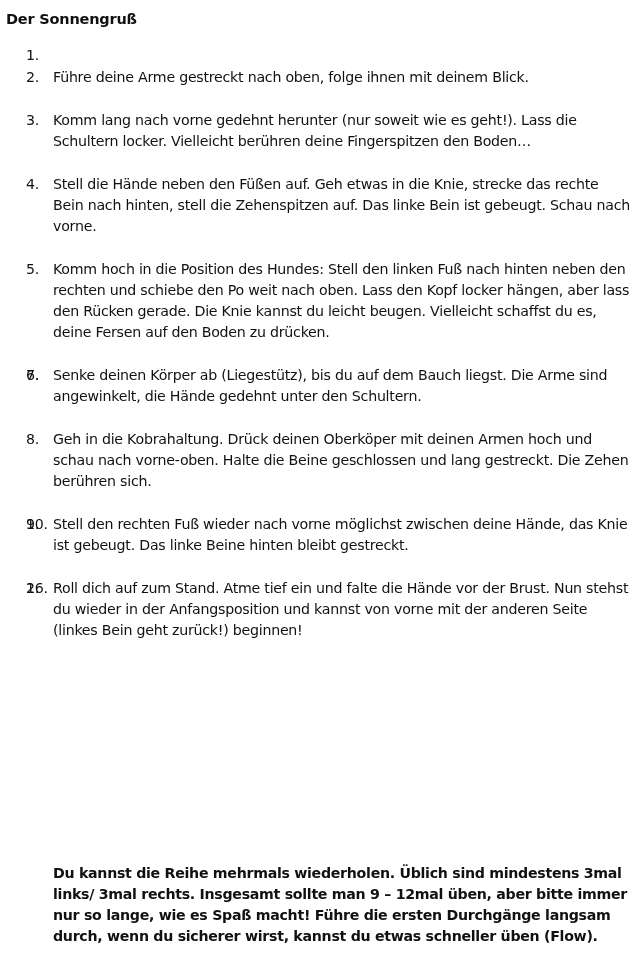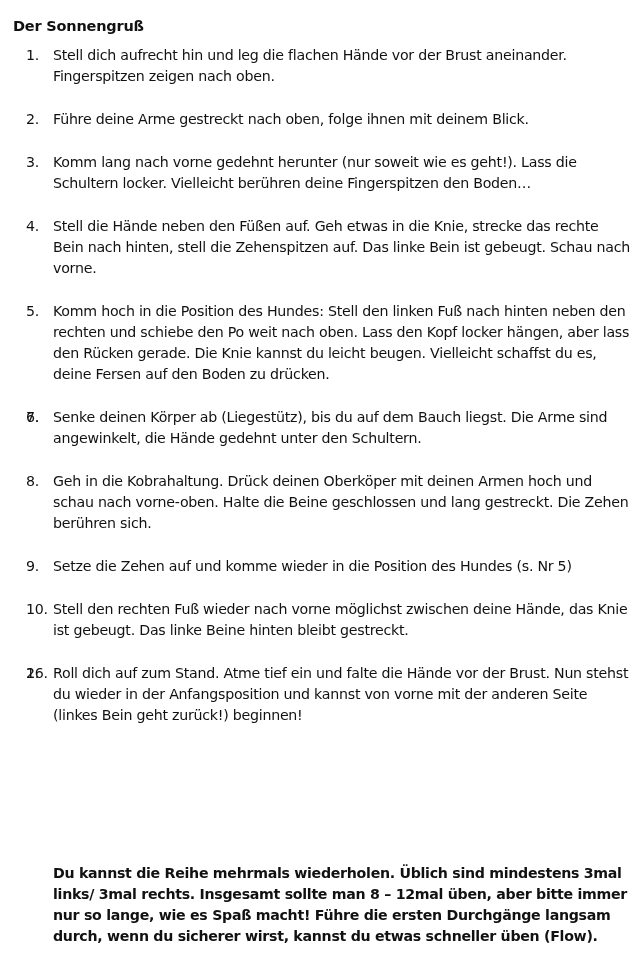--- a/index.html
+++ b/index.html
@@ -21,21 +21,21 @@
       top: 0;
       width: 640px;
     }
     .title {
       position: absolute;
       left: 3px;
       top: 6px;
       font-size: 14.5px;
       font-weight: bold;
       letter-spacing: -0.2px;
-      margin: 10px;
+      margin: 3px;
       line-height: 21px;
     }
     ol.steps {
       list-style: none;
       margin: 0;
       padding: 0;
       position: absolute;
       left: 0;
       top: 45px;
       width: 640px;
@@ -68,21 +68,20 @@
   </style>
 </head>
 <body>
 
 <div class="doc">
   <h1 class="title">Der Sonnengruß</h1>
 
   <ol class="steps">
     <li>
       <span class="num">1.</span>
-      <span>Stell dich aufrecht hin und leg die flachen Hände vor der Brust aneinander. Fingerspitzen zeigen nach oben.</span>
     </li>
     <li>
       <span class="num">2.</span>
       <span>Führe deine Arme gestreckt nach oben, folge ihnen mit deinem Blick.</span>
     </li>
     <li>
       <span class="num">3.</span>
       <span>Komm lang nach vorne gedehnt herunter (nur soweit wie es geht!). Lass die Schultern locker. Vielleicht berühren deine Fingerspitzen den Boden…</span>
     </li>
     <li>
@@ -99,29 +98,28 @@
     <li>
       <span class="num">7.</span>
       <span>Senke deinen Körper ab (Liegestütz), bis du auf dem Bauch liegst. Die Arme sind angewinkelt, die Hände gedehnt unter den Schultern.</span>
     </li>
     <li>
       <span class="num">8.</span>
       <span>Geh in die Kobrahaltung. Drück deinen Oberköper mit deinen Armen hoch und schau nach vorne-oben. Halte die Beine geschlossen und lang gestreckt. Die Zehen berühren sich.</span>
     </li>
     <li>
       <span class="num">9.</span>
-      <span>Setze die Zehen auf und komme wieder in die Position des Hundes (s. Nr 5)</span>
     </li>
     <li>
       <span class="num">10.</span>
       <span>Stell den rechten Fuß wieder nach vorne möglichst zwischen deine Hände, das Knie ist gebeugt. Das linke Beine hinten bleibt gestreckt.</span>
     </li>
     <li>
       <span class="num">2.</span>
     </li>
     <li>
       <span class="num">16.</span>
       <span>Roll dich auf zum Stand. Atme tief ein und falte die Hände vor der Brust. Nun stehst du wieder in der Anfangsposition und kannst von vorne mit der anderen Seite (linkes Bein geht zurück!) beginnen!</span>
     </li>
   </ol>
 
-  <p class="note">Du kannst die Reihe mehrmals wiederholen. Üblich sind mindestens 3mal links/ 3mal rechts. Insgesamt sollte man 8 – 12mal üben, aber bitte immer nur so lange, wie es Spaß macht! Führe die ersten Durchgänge langsam durch, wenn du sicherer wirst, kannst du etwas schneller üben (Flow).</p>
+  <p class="note">Du kannst die Reihe mehrmals wiederholen. Üblich sind mindestens 3mal links/ 3mal rechts. Insgesamt sollte man 9 – 12mal üben, aber bitte immer nur so lange, wie es Spaß macht! Führe die ersten Durchgänge langsam durch, wenn du sicherer wirst, kannst du etwas schneller üben (Flow).</p>
 </div>
 
 </body></html>

